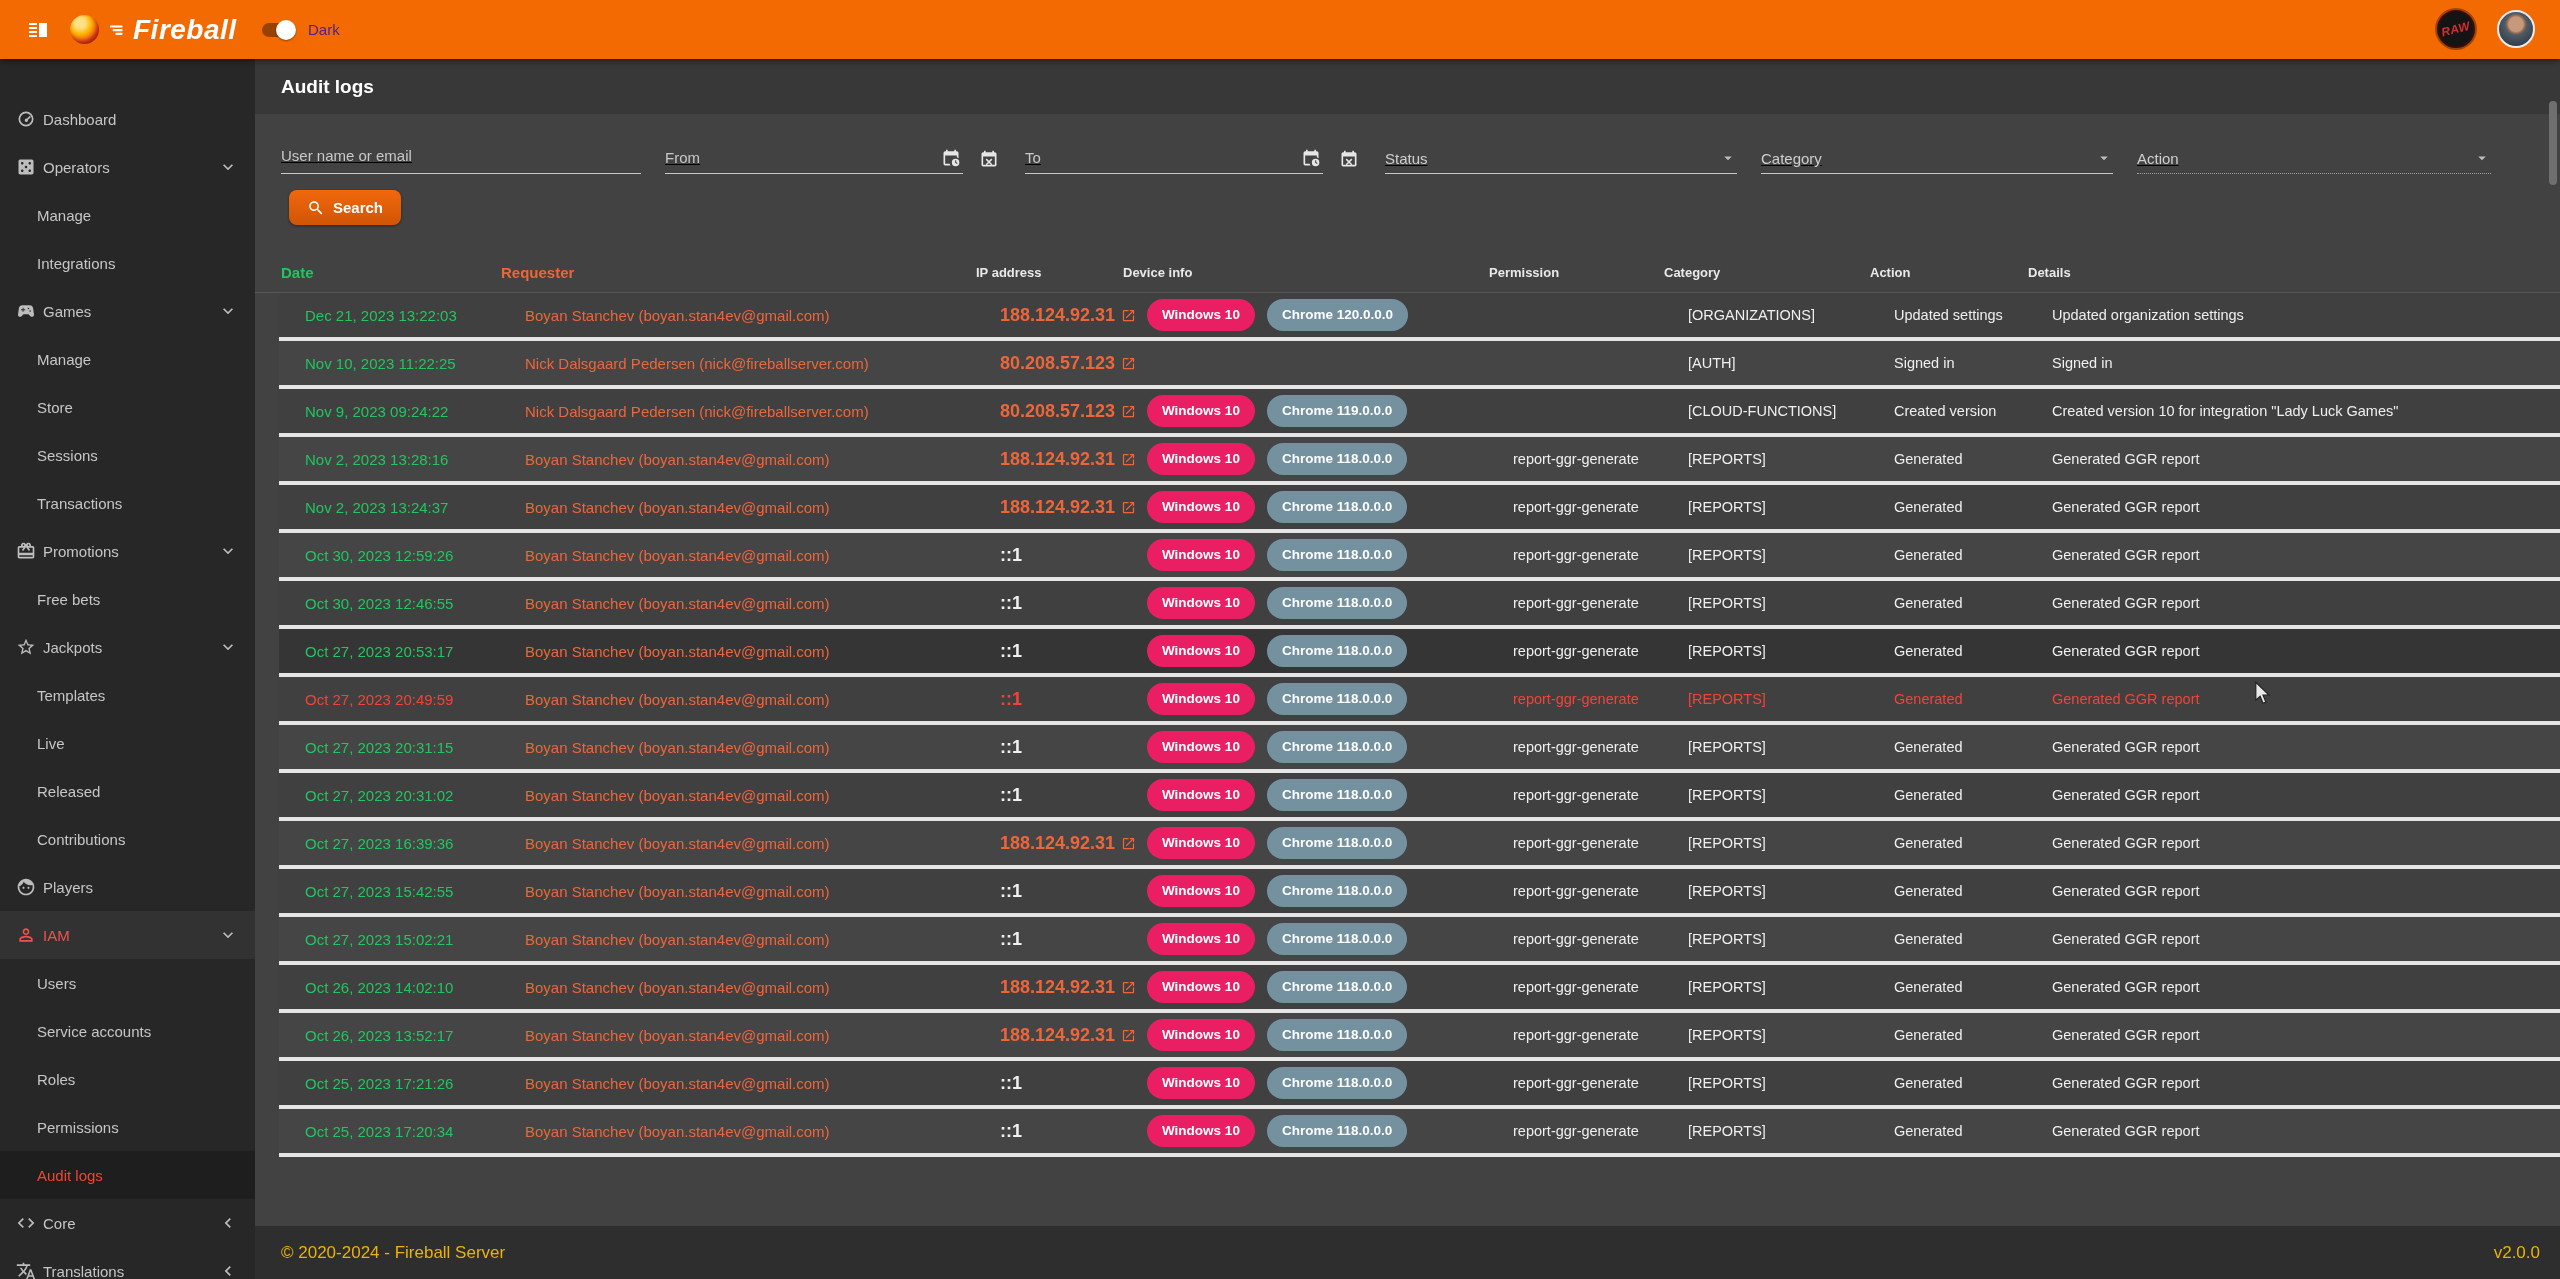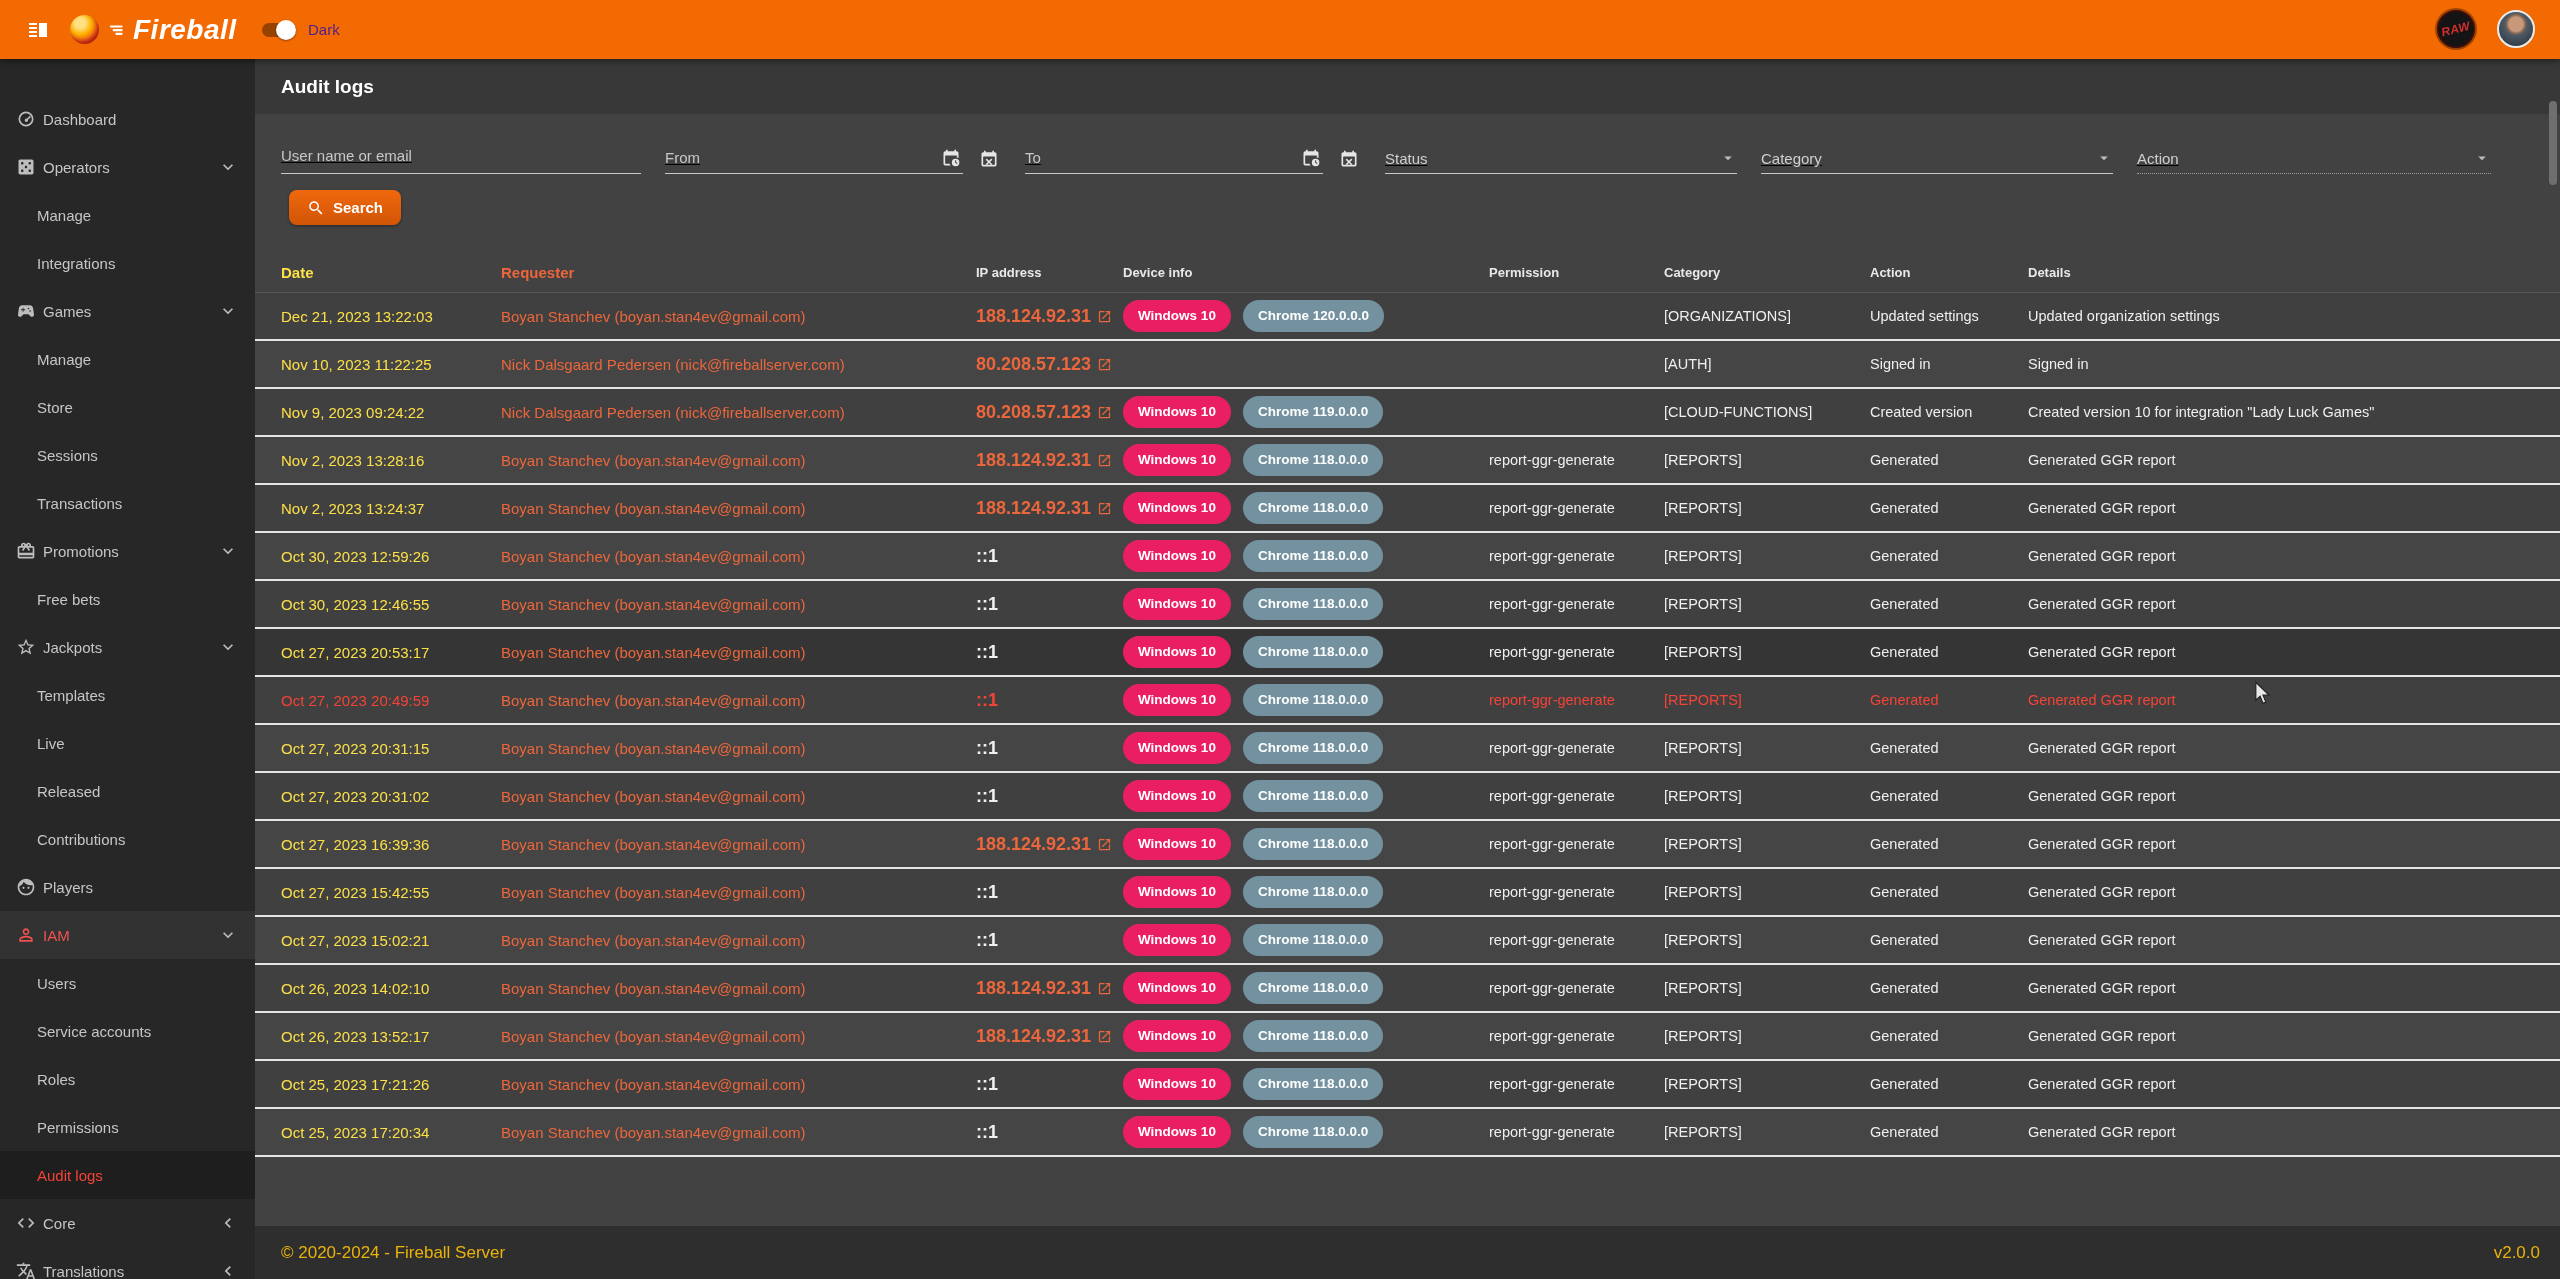--- a/index.html
+++ b/index.html
@@ -78,26 +78,26 @@
   .select .arrow svg{width:18px;height:18px;fill:currentColor;}
   .search-btn{margin-top:16px;display:inline-flex;align-items:center;gap:8px;height:35px;padding:0 18px;
     background:linear-gradient(180deg,#F0680D,#D05506);border:none;border-radius:8px;color:#fff;
     font-size:15px;font-weight:bold;cursor:pointer;box-shadow:0 1px 3px rgba(0,0,0,.4);margin-left:8px;}
   .search-btn svg{width:18px;height:18px;fill:#fff;}
 
   
   .thead,.trow{display:grid;grid-template-columns:220px 475px 147px 366px 175px 206px 158px 1fr;
     padding-left:26px;padding-right:20px;align-items:center;}
   .thead{margin-top:27px;height:41px;border-bottom:1px solid #565656;color:#E9E9E9;font-size:13px;font-weight:bold;}
-  .trow{height:48px;border-bottom:2px solid #e5e5e5;cursor:pointer;}
+  .trow{height:48px;border-bottom:4px solid #e5e5e5;cursor:pointer;margin-left:24px;}
   .trow.odd{background:#404040;}
   .trow.even{background:#454545;}
   .trow.hovered{background:#353535;}
   .cell{font-size:14.5px;color:#EFEFEF;white-space:nowrap;overflow:hidden;}
-  .c-date{color:#fde047;font-size:15px;}
+  .c-date{color:#22c55e;font-size:15px;}
   .c-req{color:var(--link);font-size:15px;}
   .ip-text{color:#F0F0F0;font-size:18px;font-weight:bold;}
   .ip-text.link{color:var(--link);}
   .ext{color:var(--link);margin-left:6px;display:inline-block;vertical-align:-2px;}
   .ext svg{width:15px;height:15px;fill:currentColor;}
   .badge{display:inline-block;height:32px;line-height:32px;padding:0 15px;border-radius:16px;
     font-size:13.5px;font-weight:bold;color:#fff;margin-right:12px;}
   .badge.os{background:var(--os);}
   .badge.browser{background:var(--browser);}
   .trow.alert .cell,.trow.alert .ip-text{color:var(--danger);}

